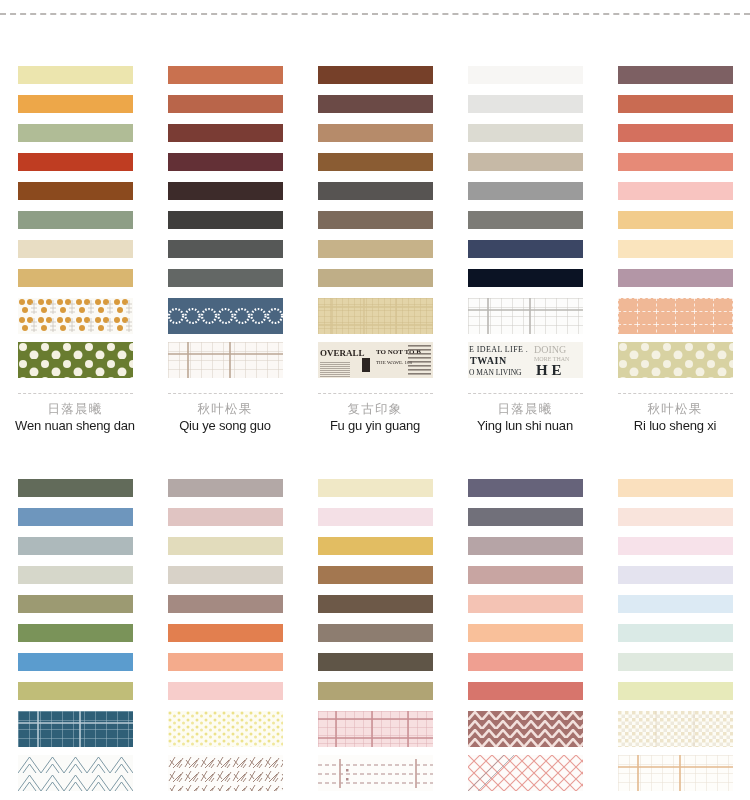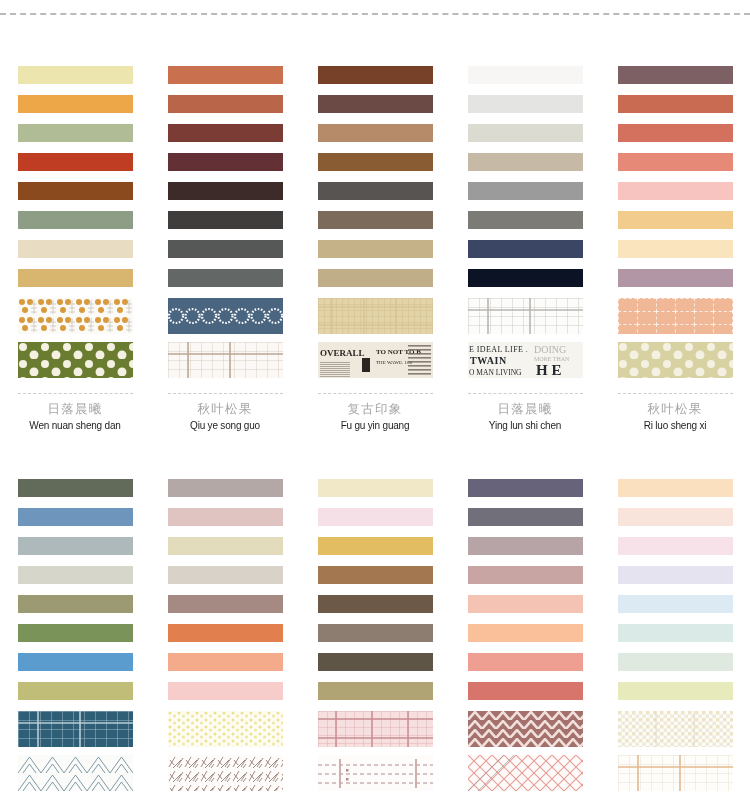--- a/index.html
+++ b/index.html
@@ -81,21 +81,21 @@
     padding-top: 8px;
   }
   .zh {
     font-size: 12.5px;
     color: #a7a5a4;
     letter-spacing: 1.2px;
     line-height: 15px;
     white-space: nowrap;
   }
   .py {
-    font-size: 10px;
+    font-size: 13px;
     color: #1d1d1d;
     line-height: 18px;
     white-space: nowrap;
     letter-spacing: -0.2px;
   }
 </style>
 </head>
 <body>
 
 <div id="page">
@@ -265,21 +265,21 @@
                   <text x="1" y="33" font-size="7.5">O MAN LIVING</text>
                   <text x="66" y="11" font-size="10" fill="#b6b3ac">DOING</text>
                   <text x="66" y="19" font-size="6" fill="#b6b3ac">MORE THAN</text>
                   <text x="68" y="33" font-size="15" font-weight="bold">H E</text>
                 </g>
               </svg></div>
           <div class="divider"></div>
         </div>
         <div class="labels">
           <div class="zh">日落晨曦</div>
-          <div class="py">Ying lun shi chen</div>
+          <div class="py">Ying lun shi nuan</div>
         </div>
       </div>
 
       <div class="col">
         <div class="stack">
           <div class="sw" style="background: rgb(125, 96, 99);"></div>
           <div class="sw" style="background: rgb(201, 107, 82);"></div>
           <div class="sw" style="background: rgb(212, 112, 94);"></div>
           <div class="sw" style="background: rgb(230, 138, 119);"></div>
           <div class="sw" style="background: rgb(248, 196, 192);"></div>

